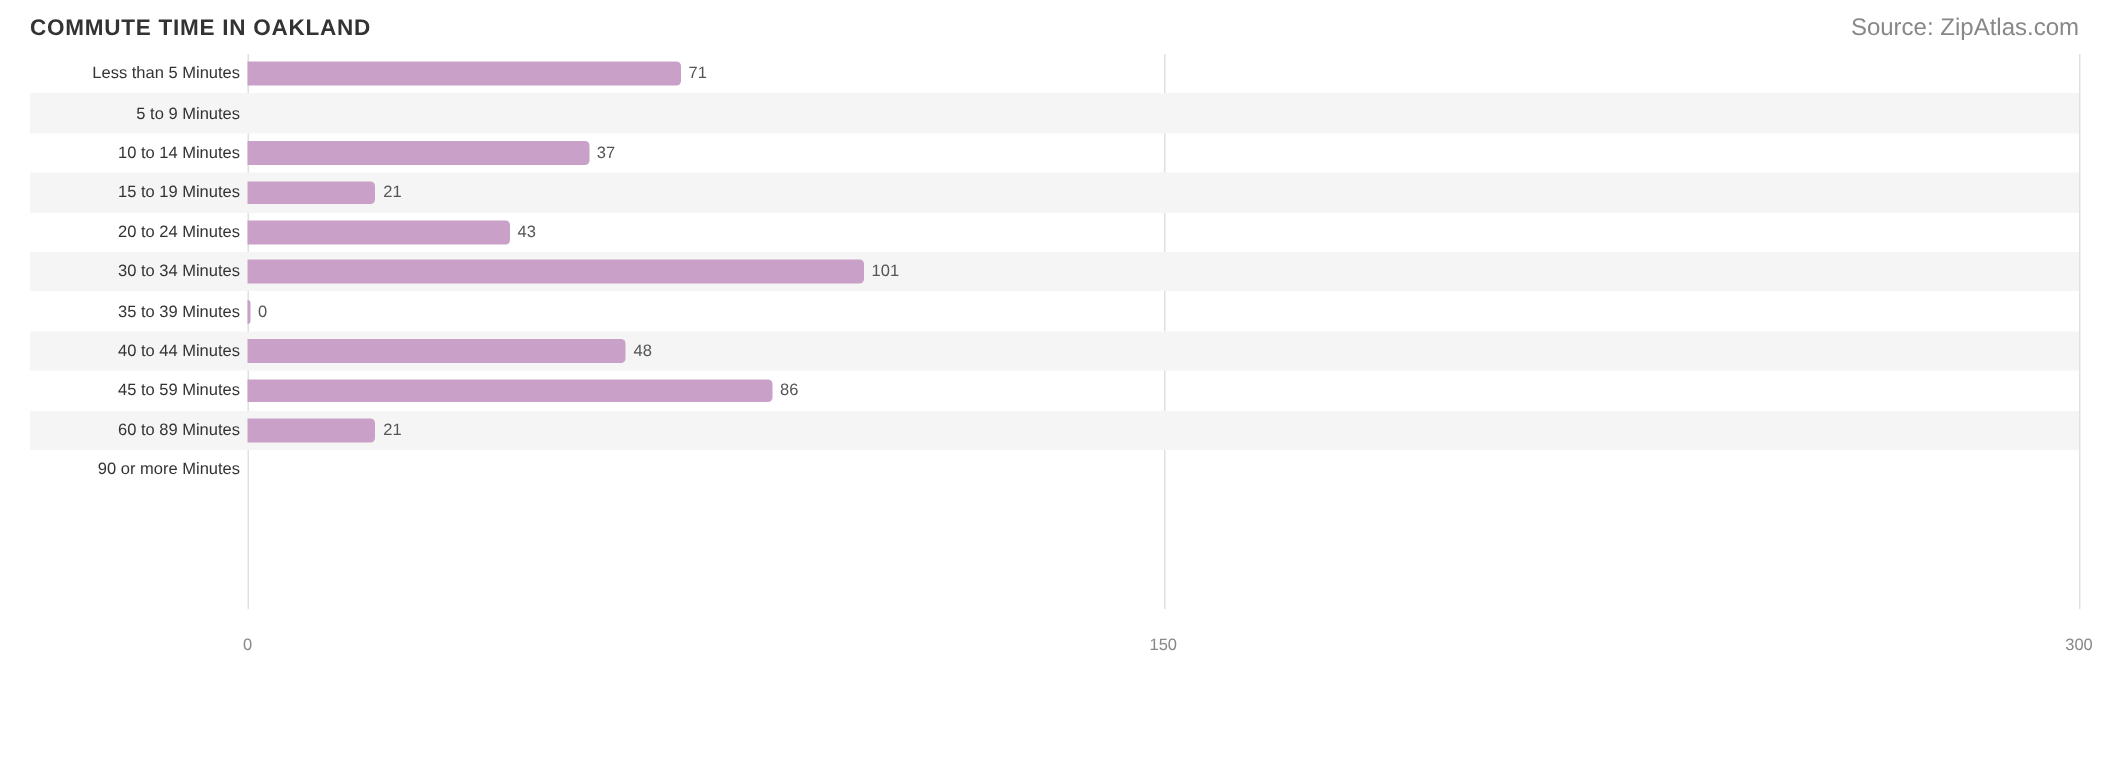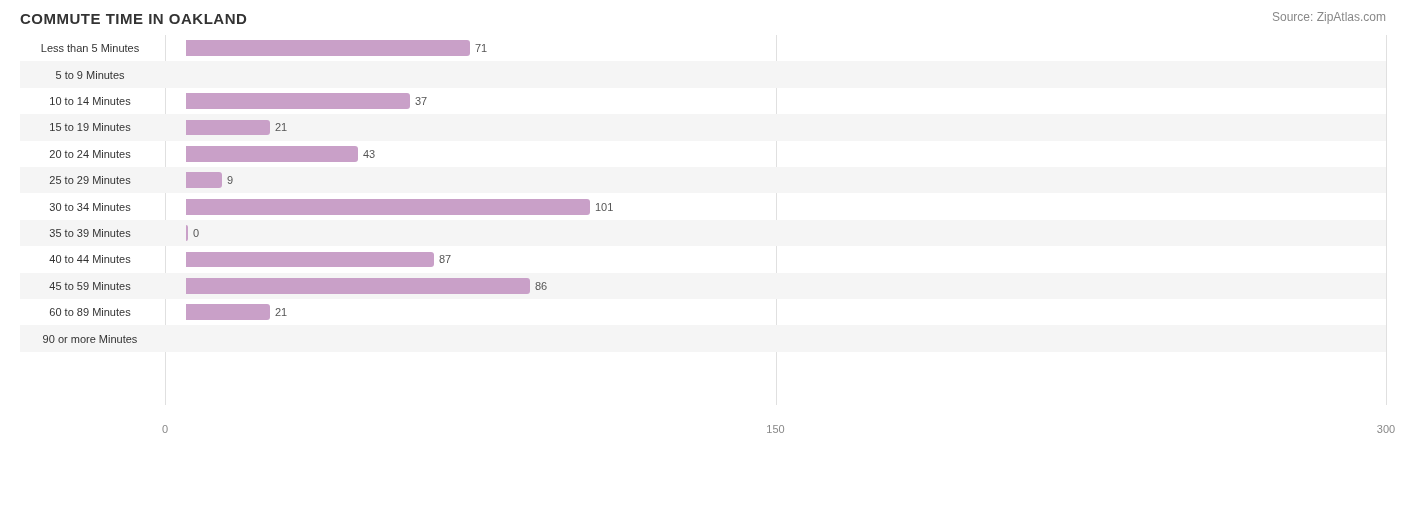--- a/index.html
+++ b/index.html
@@ -22,21 +22,21 @@
       align-items: flex-start;
       margin-bottom: 8px;
     }
     .chart-title {
       font-size: 15px;
       font-weight: bold;
       color: #333;
       letter-spacing: 0.5px;
     }
     .chart-source {
-      font-size: 12px;
+      font-size: 16px;
       color: #888;
     }
     .chart-body {
       position: relative;
       width: 100%;
       height: calc(100% - 50px);
     }
     .bars-area {
       position: absolute;
       top: 0;
@@ -50,32 +50,31 @@
       height: 7.14%;
       position: relative;
     }
     .bar-row:nth-child(even) {
       background: #f5f5f5;
     }
     .bar-label {
       width: 145px;
       font-size: 11px;
       color: #333;
-      text-align: center;
+      text-align: right;
       padding-right: 5px;
       flex-shrink: 0;
       white-space: nowrap;
     }
     .bar-track {
       flex: 1;
       position: relative;
       height: 60%;
       display: flex;
       align-items: center;
-      margin-left: 21px;
     }
     .bar-fill {
       height: 100%;
       background: #c9a0c8;
       border-radius: 0 3px 3px 0;
       min-width: 2px;
     }
     .bar-value {
       font-size: 11px;
       color: #555;
@@ -155,45 +154,38 @@
           </div>
         </div>
         <div class="bar-row">
           <div class="bar-label">20 to 24 Minutes</div>
           <div class="bar-track">
             <div class="bar-fill" style="width: 14.3333%;"></div>
             <div class="bar-value">43</div>
           </div>
         </div>
         <div class="bar-row">
-          <div class="bar-label">25 to 29 Minutes</div>
-          <div class="bar-track">
-            <div class="bar-fill" style="width: 3%;"></div>
-            <div class="bar-value">9</div>
-          </div>
-        </div>
-        <div class="bar-row">
           <div class="bar-label">30 to 34 Minutes</div>
           <div class="bar-track">
             <div class="bar-fill" style="width: 33.6667%;"></div>
             <div class="bar-value">101</div>
           </div>
         </div>
         <div class="bar-row">
           <div class="bar-label">35 to 39 Minutes</div>
           <div class="bar-track">
             <div class="bar-fill" style="width: 0%;"></div>
             <div class="bar-value">0</div>
           </div>
         </div>
         <div class="bar-row">
           <div class="bar-label">40 to 44 Minutes</div>
           <div class="bar-track">
             <div class="bar-fill" style="width: 20.6667%;"></div>
-            <div class="bar-value">87</div>
+            <div class="bar-value">48</div>
           </div>
         </div>
         <div class="bar-row">
           <div class="bar-label">45 to 59 Minutes</div>
           <div class="bar-track">
             <div class="bar-fill" style="width: 28.6667%;"></div>
             <div class="bar-value">86</div>
           </div>
         </div>
         <div class="bar-row">

